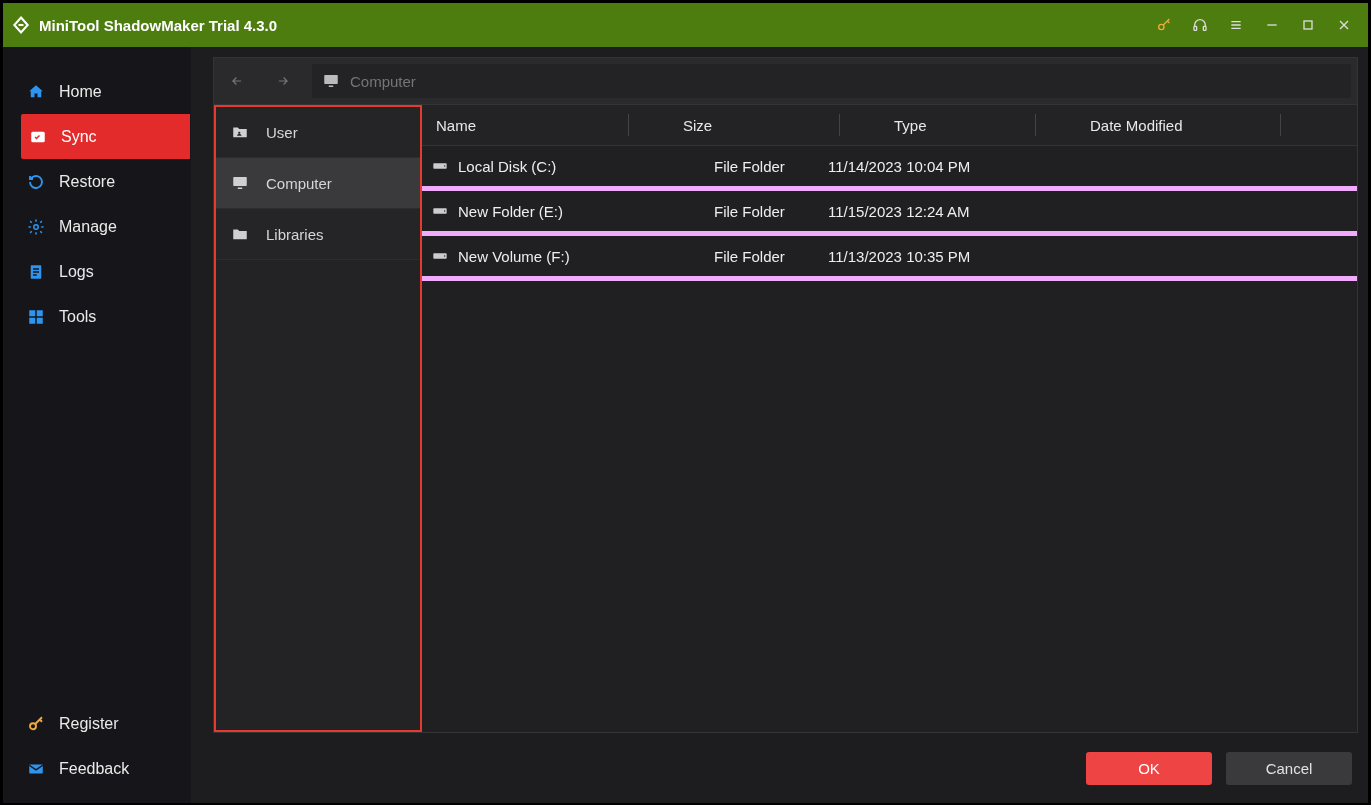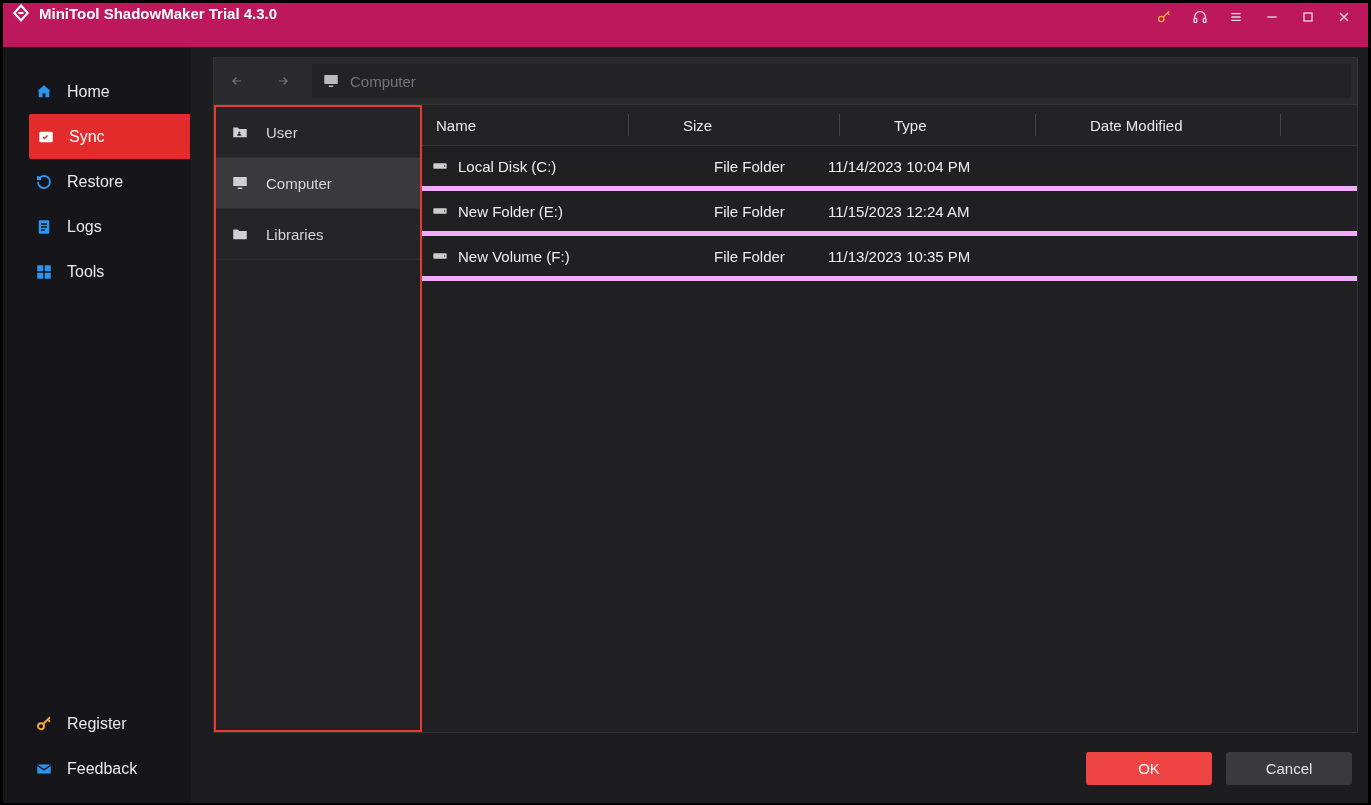--- a/index.html
+++ b/index.html
@@ -1,30 +1,30 @@
 <!DOCTYPE html>
 <html><head>
 <meta charset="utf-8">
 <style>
   html,body{margin:0;padding:0;background:#000;width:1371px;height:805px;font-family:"Segoe UI",Arial,sans-serif;color:#ddd;overflow:hidden;font-size:15px;}
   .app{position:absolute;left:3px;top:3px;width:1365px;height:800px;background:#111114;display:flex;flex-direction:column;}
   
-  .titlebar{height:44px;display:flex;align-items:flex-start;justify-content:space-between;padding:0 6px 0 6px;background:#be185d;}
+  .titlebar{height:44px;display:flex;align-items:center;justify-content:space-between;padding:0 6px 0 6px;background:#4d7c0f;}
   .titlebar-left{display:flex;align-items:center;gap:8px;padding-left:2px;}
   .app-logo-icon{width:20px;height:20px;display:flex;align-items:center;justify-content:center;}
   .app-title{font-weight:600;color:#fff;font-size:15px;}
   .titlebar-right{display:flex;align-items:center;gap:0;}
   .tb-btn{width:36px;height:28px;display:flex;align-items:center;justify-content:center;color:#ddd;cursor:pointer;}
   .tb-btn.key{color:#f2a93b;}
   .tb-btn svg{width:16px;height:16px;}
   
   .body{flex:1;display:flex;min-height:0;}
   
   .sidebar{width:187px;background:#16161a;border-right:1px solid #18181c;display:flex;flex-direction:column;padding-top:22px;}
-  .nav{display:flex;flex-direction:column;padding:0 0 0 8px;}
+  .nav{display:flex;flex-direction:column;padding:0 0 0 0;}
   .nav-item{height:45px;display:flex;align-items:center;gap:14px;padding-left:24px;cursor:pointer;color:#eaeaea;font-size:16px;margin:0 0;}
   .nav-item.active{background:#e42b2b;color:#fff;margin-left:18px;border-top-left-radius:2px;border-bottom-left-radius:2px;}
   .nav-item.active .nav-icon{color:#fff;}
   .nav-icon{width:18px;height:18px;display:flex;align-items:center;justify-content:center;color:#2d95ef;}
   .nav-icon svg{width:18px;height:18px;}
   .nav-item.active{padding-left:8px;}
   .sidebar-spacer{flex:1;}
   .bottom-nav{padding-bottom:12px;}
   .bottom-nav .nav-icon{color:#f2a93b;}
   .bottom-nav .nav-item:last-child .nav-icon{color:#2d95ef;}
@@ -143,20 +143,29 @@
           <span>Sync</span>
         </div>
         <div class="nav-item">
           <span class="nav-icon">
             <svg viewBox="0 0 24 24" fill="none" stroke="currentColor" stroke-width="2.5">
                 <path d="M4 12a8 8 0 1 0 3-6.2L4 8"></path>
                 <path d="M4 4v4h4"></path>
               </svg>
           </span>
           <span>Restore</span>
+        </div>
+        <div class="nav-item">
+          <span class="nav-icon">
+            <svg viewBox="0 0 24 24" fill="none" stroke="currentColor" stroke-width="2">
+                <circle cx="12" cy="12" r="3"></circle>
+                <path d="M12 2v3M12 19v3M4.2 4.2l2.1 2.1M17.7 17.7l2.1 2.1M2 12h3M19 12h3M4.2 19.8l2.1-2.1M17.7 6.3l2.1-2.1"></path>
+              </svg>
+          </span>
+          <span>Manage</span>
         </div>
         <div class="nav-item">
           <span class="nav-icon">
             <svg viewBox="0 0 24 24" fill="currentColor">
                 <rect x="5" y="3" width="14" height="18" rx="1"></rect>
                 <path d="M8 8h8M8 12h8M8 16h5" stroke="#16161a" stroke-width="2"></path>
               </svg>
           </span>
           <span>Logs</span>
         </div>

